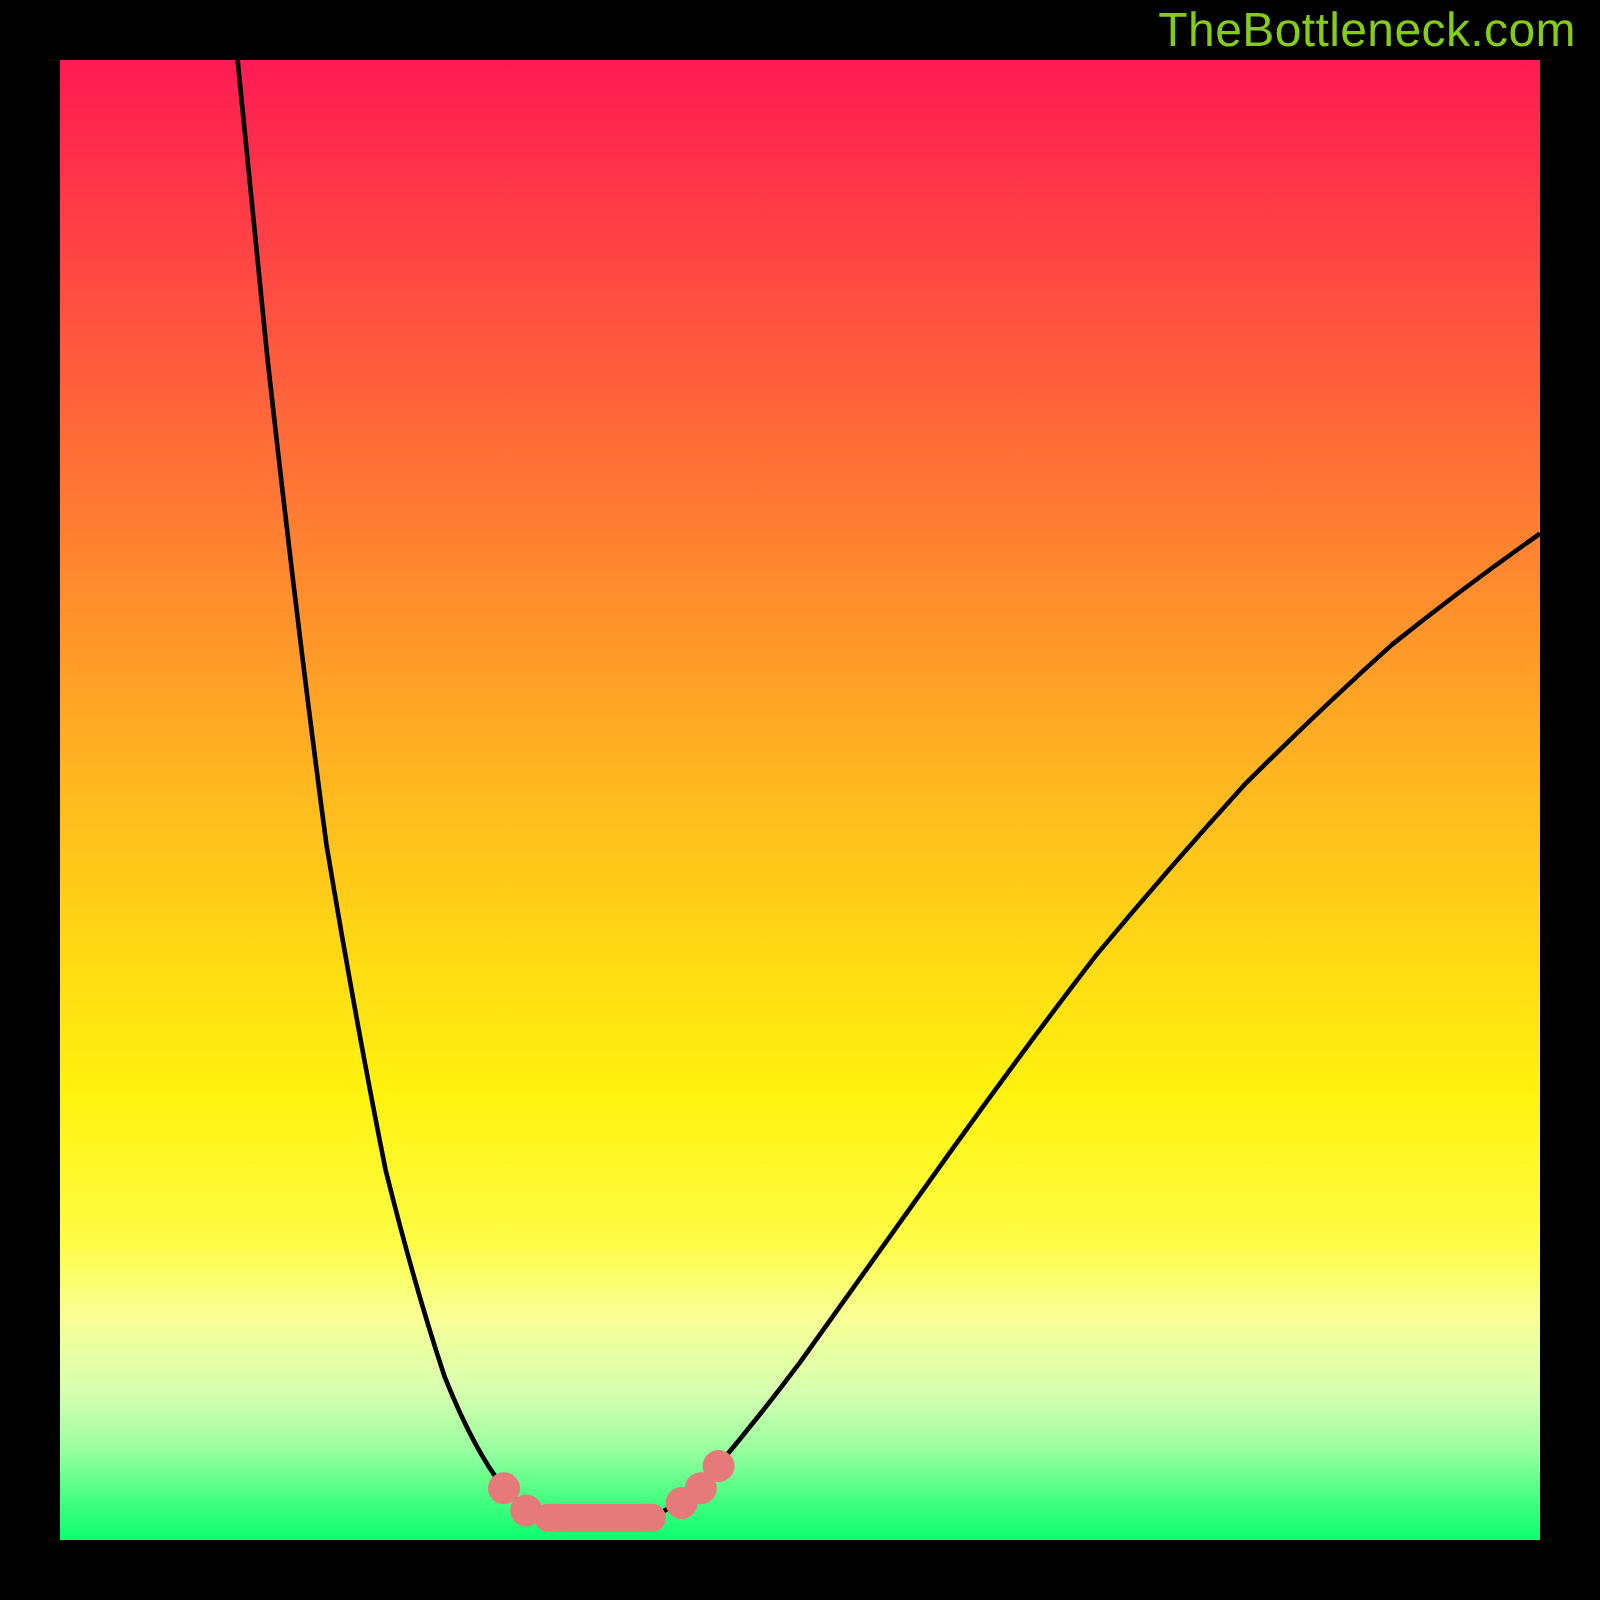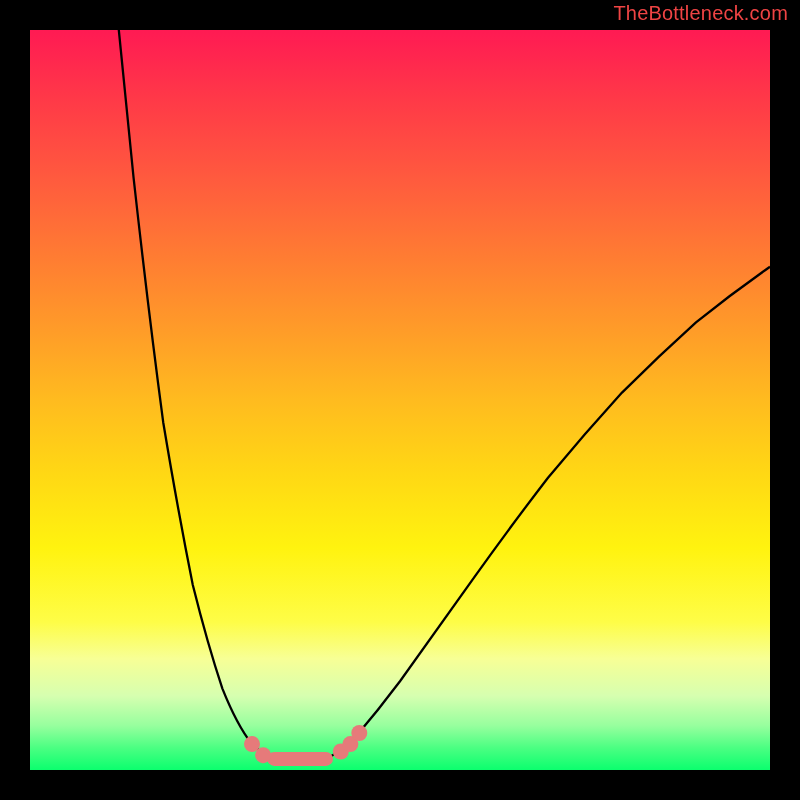--- a/index.html
+++ b/index.html
@@ -14,22 +14,22 @@
     position: relative;
     width: 800px;
     height: 800px;
     background: #000000;
   }
   .watermark {
     position: absolute;
     top: 2px;
     right: 12px;
     font-family: Arial, Helvetica, sans-serif;
-    font-size: 20px;
-    color: #ef4444;
+    font-size: 24px;
+    color: #84cc16;
     letter-spacing: 0.2px;
     z-index: 10;
   }
   .plot-area {
     position: absolute;
     left: 30px;
     top: 30px;
     width: 740px;
     height: 740px;
     overflow: hidden;

